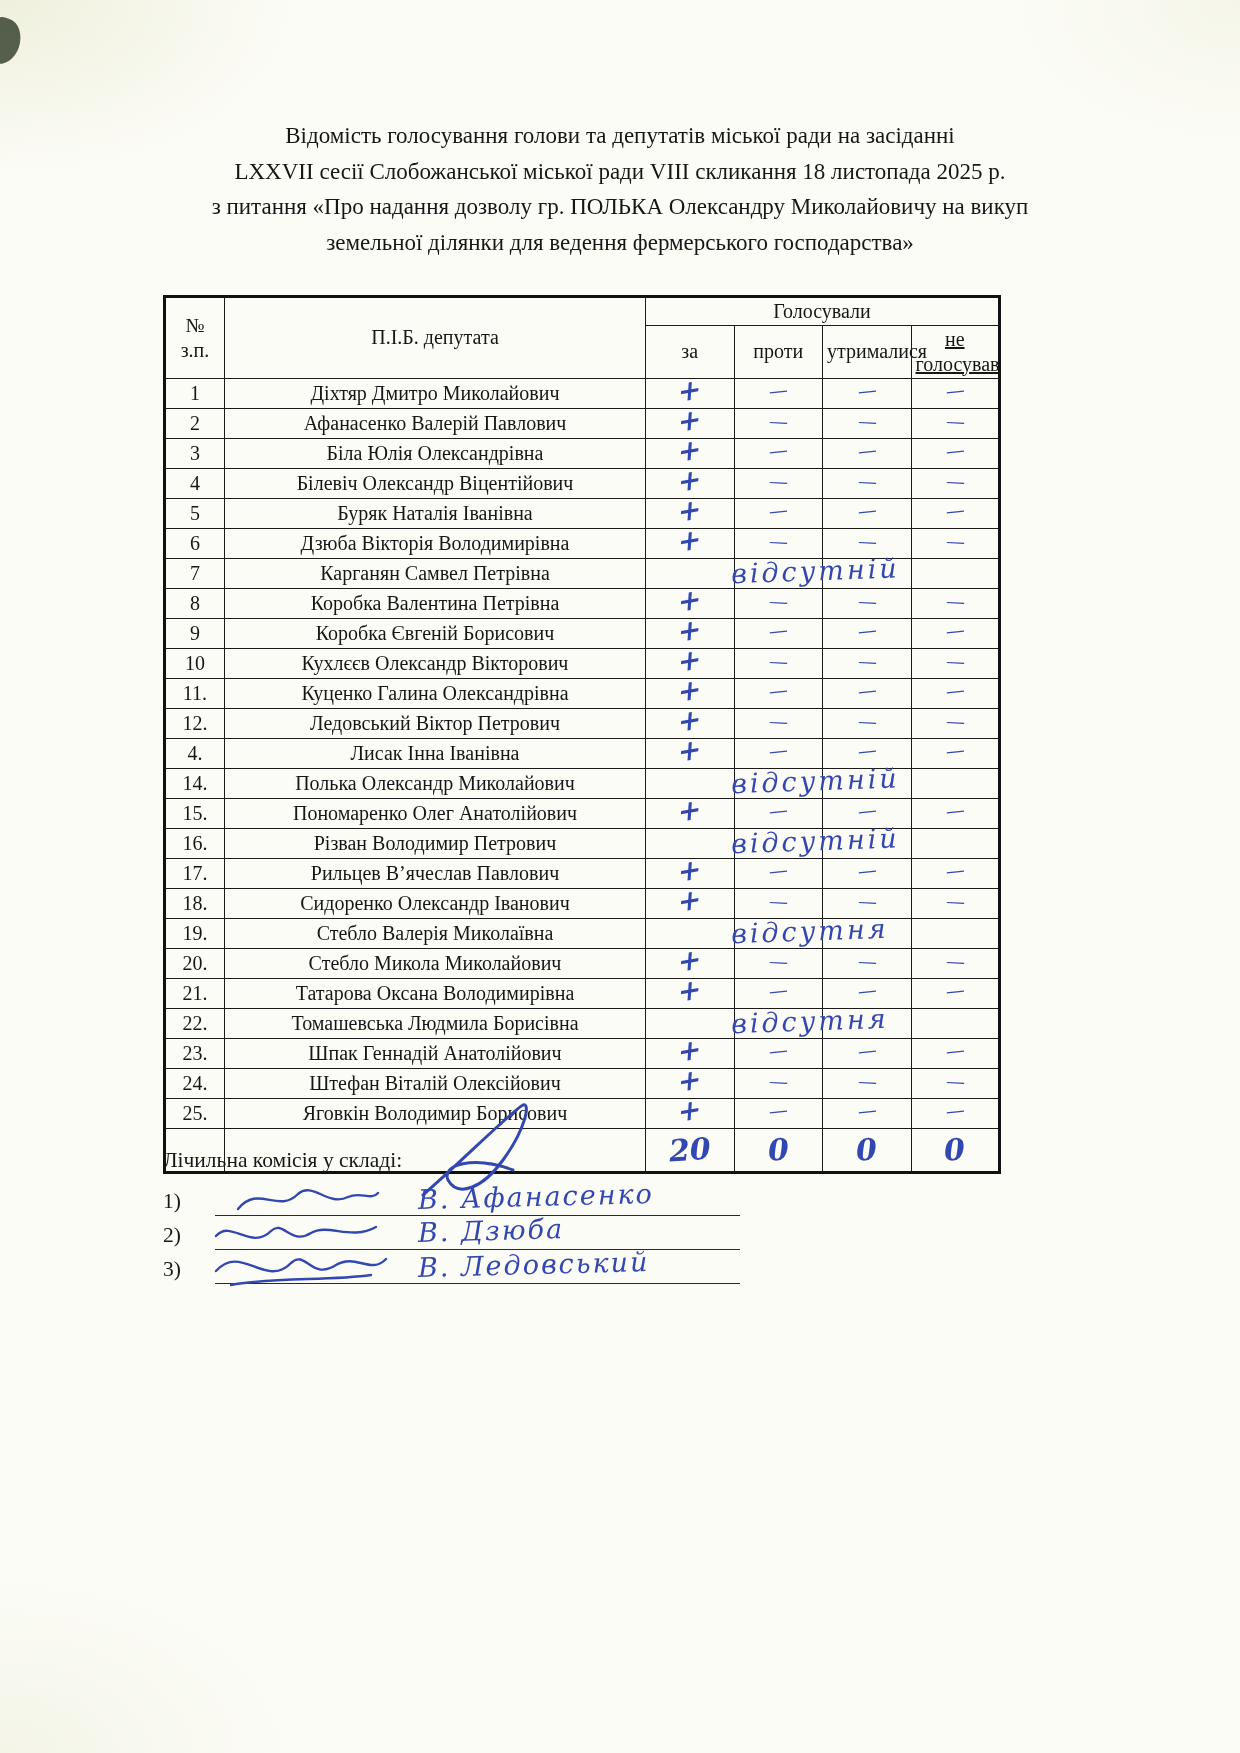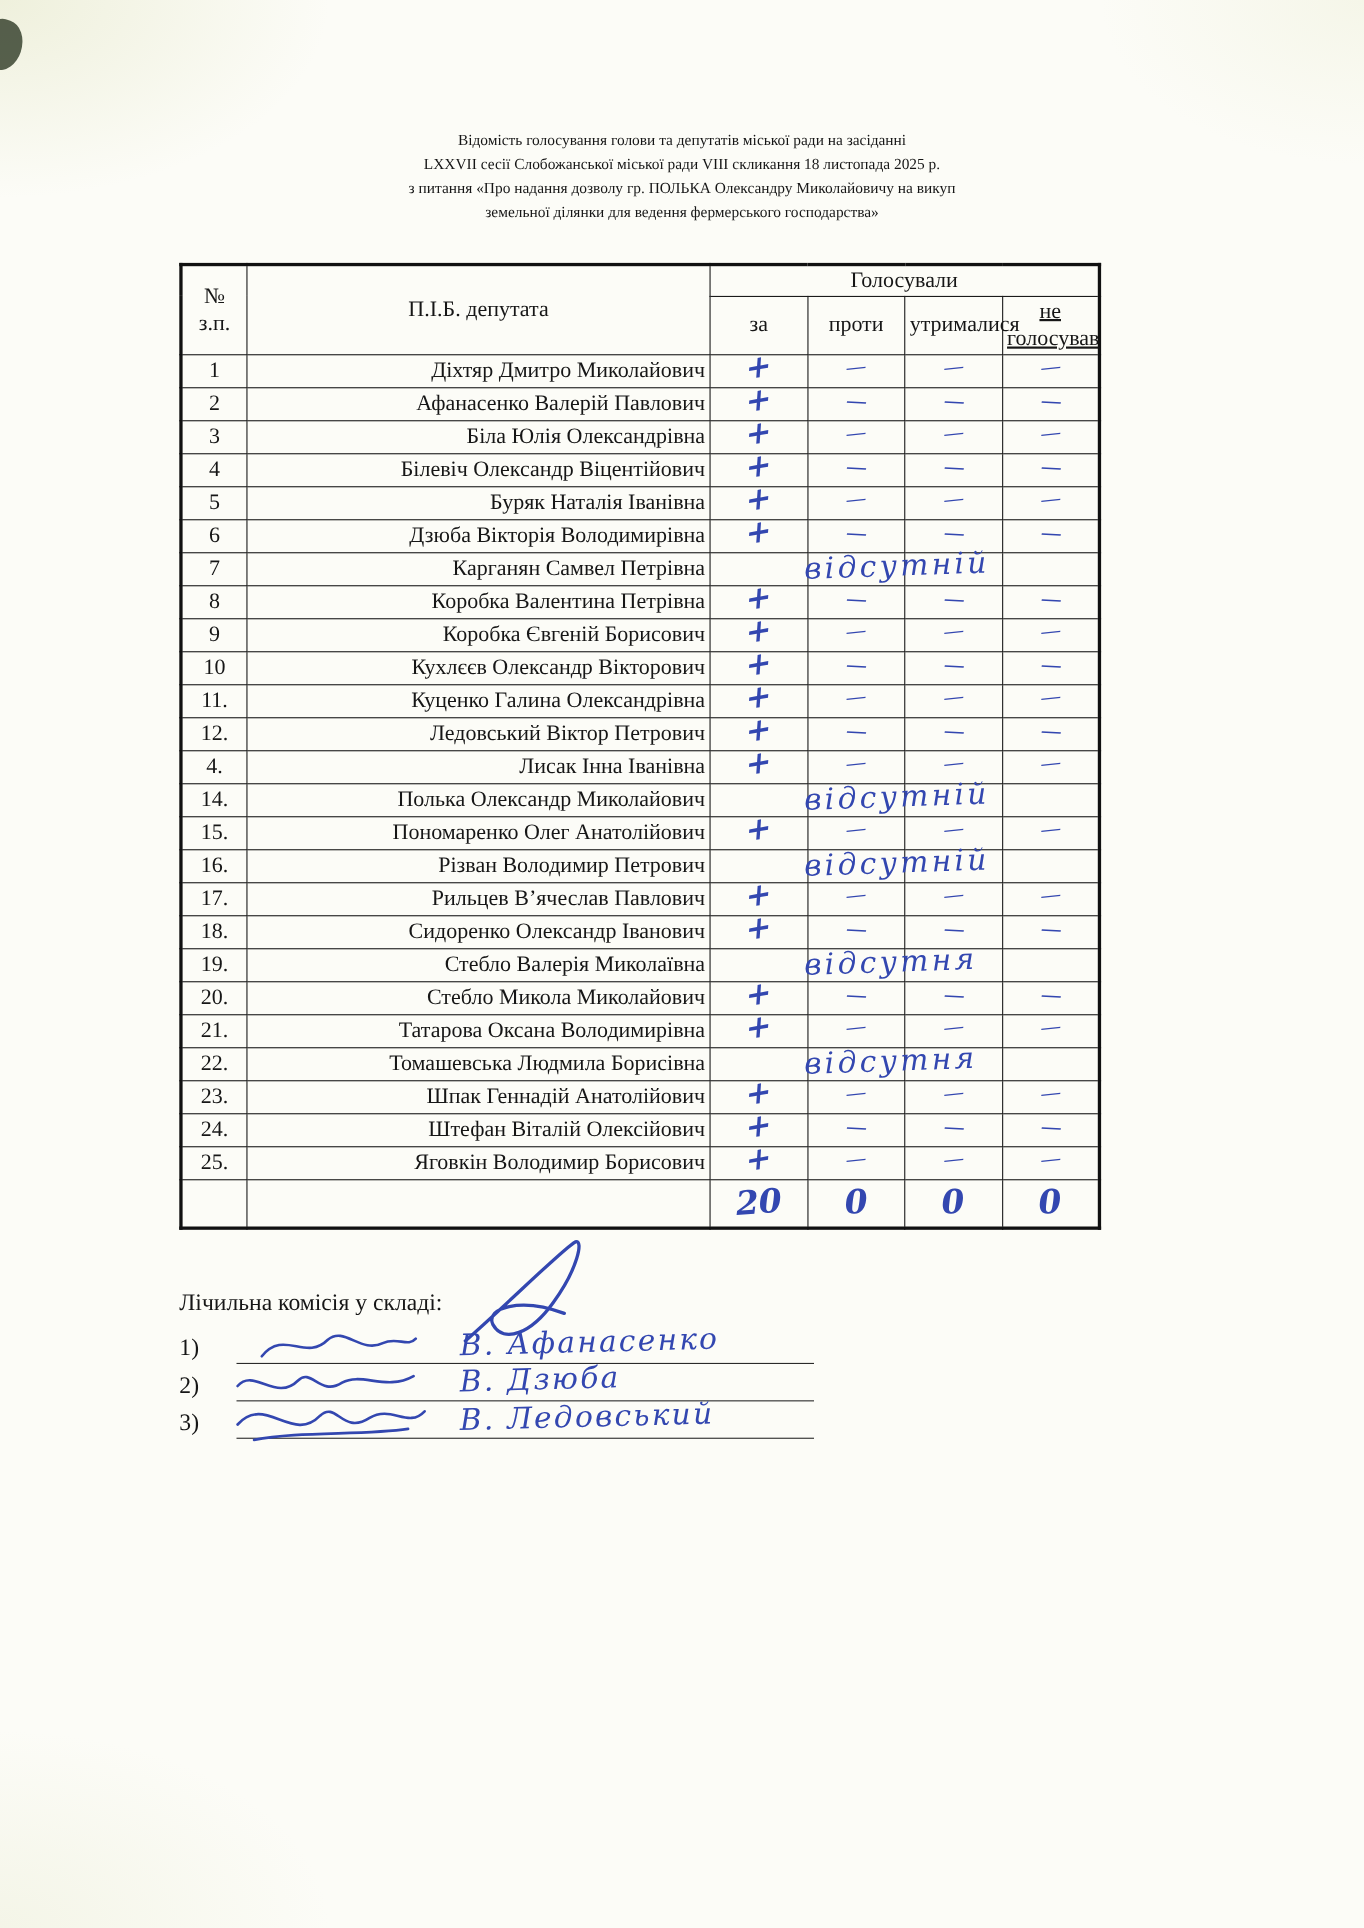--- a/index.html
+++ b/index.html
@@ -17,21 +17,21 @@
     overflow:hidden;
   }
   .corner-artifact {
     position:absolute; left:-14px; top:18px; width:34px; height:46px;
     background:#3a4430; border-radius:40% 60% 55% 45%;
     transform:rotate(18deg); opacity:0.85;
   }
   .title {
     margin:118px 120px 13px 120px;
     text-align:center;
-    font-size:14px;
+    font-size:23px;
     line-height:1.55;
   }
   .title div { white-space:nowrap; }
 
   table.votes {
     border-collapse:collapse;
     margin:34px 0 0 163px;
     width:838px;
     table-layout:fixed;
     border:3px solid #111;
@@ -45,42 +45,42 @@
     overflow:visible;
   }
   th.h-num { width:50px; }
   th.h-name { width:412px; }
   th.h-za { width:78px; }
   th.h-proty { width:82px; }
   th.h-utrym { width:112px; }
   th.h-ne { width:94px;text-decoration:underline; }
   .hdr { text-align:center; line-height:1.25; padding:4px 2px; }
   td.c-num { text-align:center; height:27px; }
-  td.c-name { text-align:right; padding-left:9px; white-space:nowrap; }
+  td.c-name { text-align:center; padding-left:9px; white-space:nowrap; }
   td.c-vote { text-align:center; position:relative; }
 
   .hw { color:#3347b0; font-family:"DejaVu Serif", serif; font-style:italic; }
   .plus {
     display:inline-block; font-size:28px; line-height:0.6;
     transform:rotate(-10deg) skewX(-14deg);
     font-weight:600;
   }
   .dash { display:inline-block; font-size:19px; line-height:0.6; letter-spacing:-1px; }
   tr:nth-child(odd)  td.c-vote .dash { transform:rotate(-6deg) translateY(-3px); }
   tr:nth-child(even) td.c-vote .dash { transform:rotate(3deg) translateY(-2px); }
   .absent {
     position:absolute; left:-4px; top:-6px; width:300px;
     font-size:27px; letter-spacing:3px; white-space:nowrap;
     transform:rotate(-2deg);
     z-index:3; text-align:left; font-weight:500;
   }
   tr.totals td { height:40px; }
   .total-hw { font-size:30px; font-weight:600; display:inline-block; transform:rotate(-4deg); }
 
-  .footer { position:absolute; left:163px; top:1172px; width:760px; font-size:21.5px; }
+  .footer { position:absolute; left:163px; top:1148px; width:760px; font-size:21.5px; }
   .commission-label { margin-bottom:14px; }
   .sig-row { position:relative; height:33px; margin-bottom:1px; }
   .sig-num { position:absolute; left:0; top:2px; }
   .sig-line {
     position:absolute; left:52px; top:0; width:525px; height:28px;
     border-bottom:1.8px solid #2a2a2a;
   }
   .sig-name {
     position:absolute; left:255px; top:-6px;
     font-size:27px; letter-spacing:2px; white-space:nowrap;

